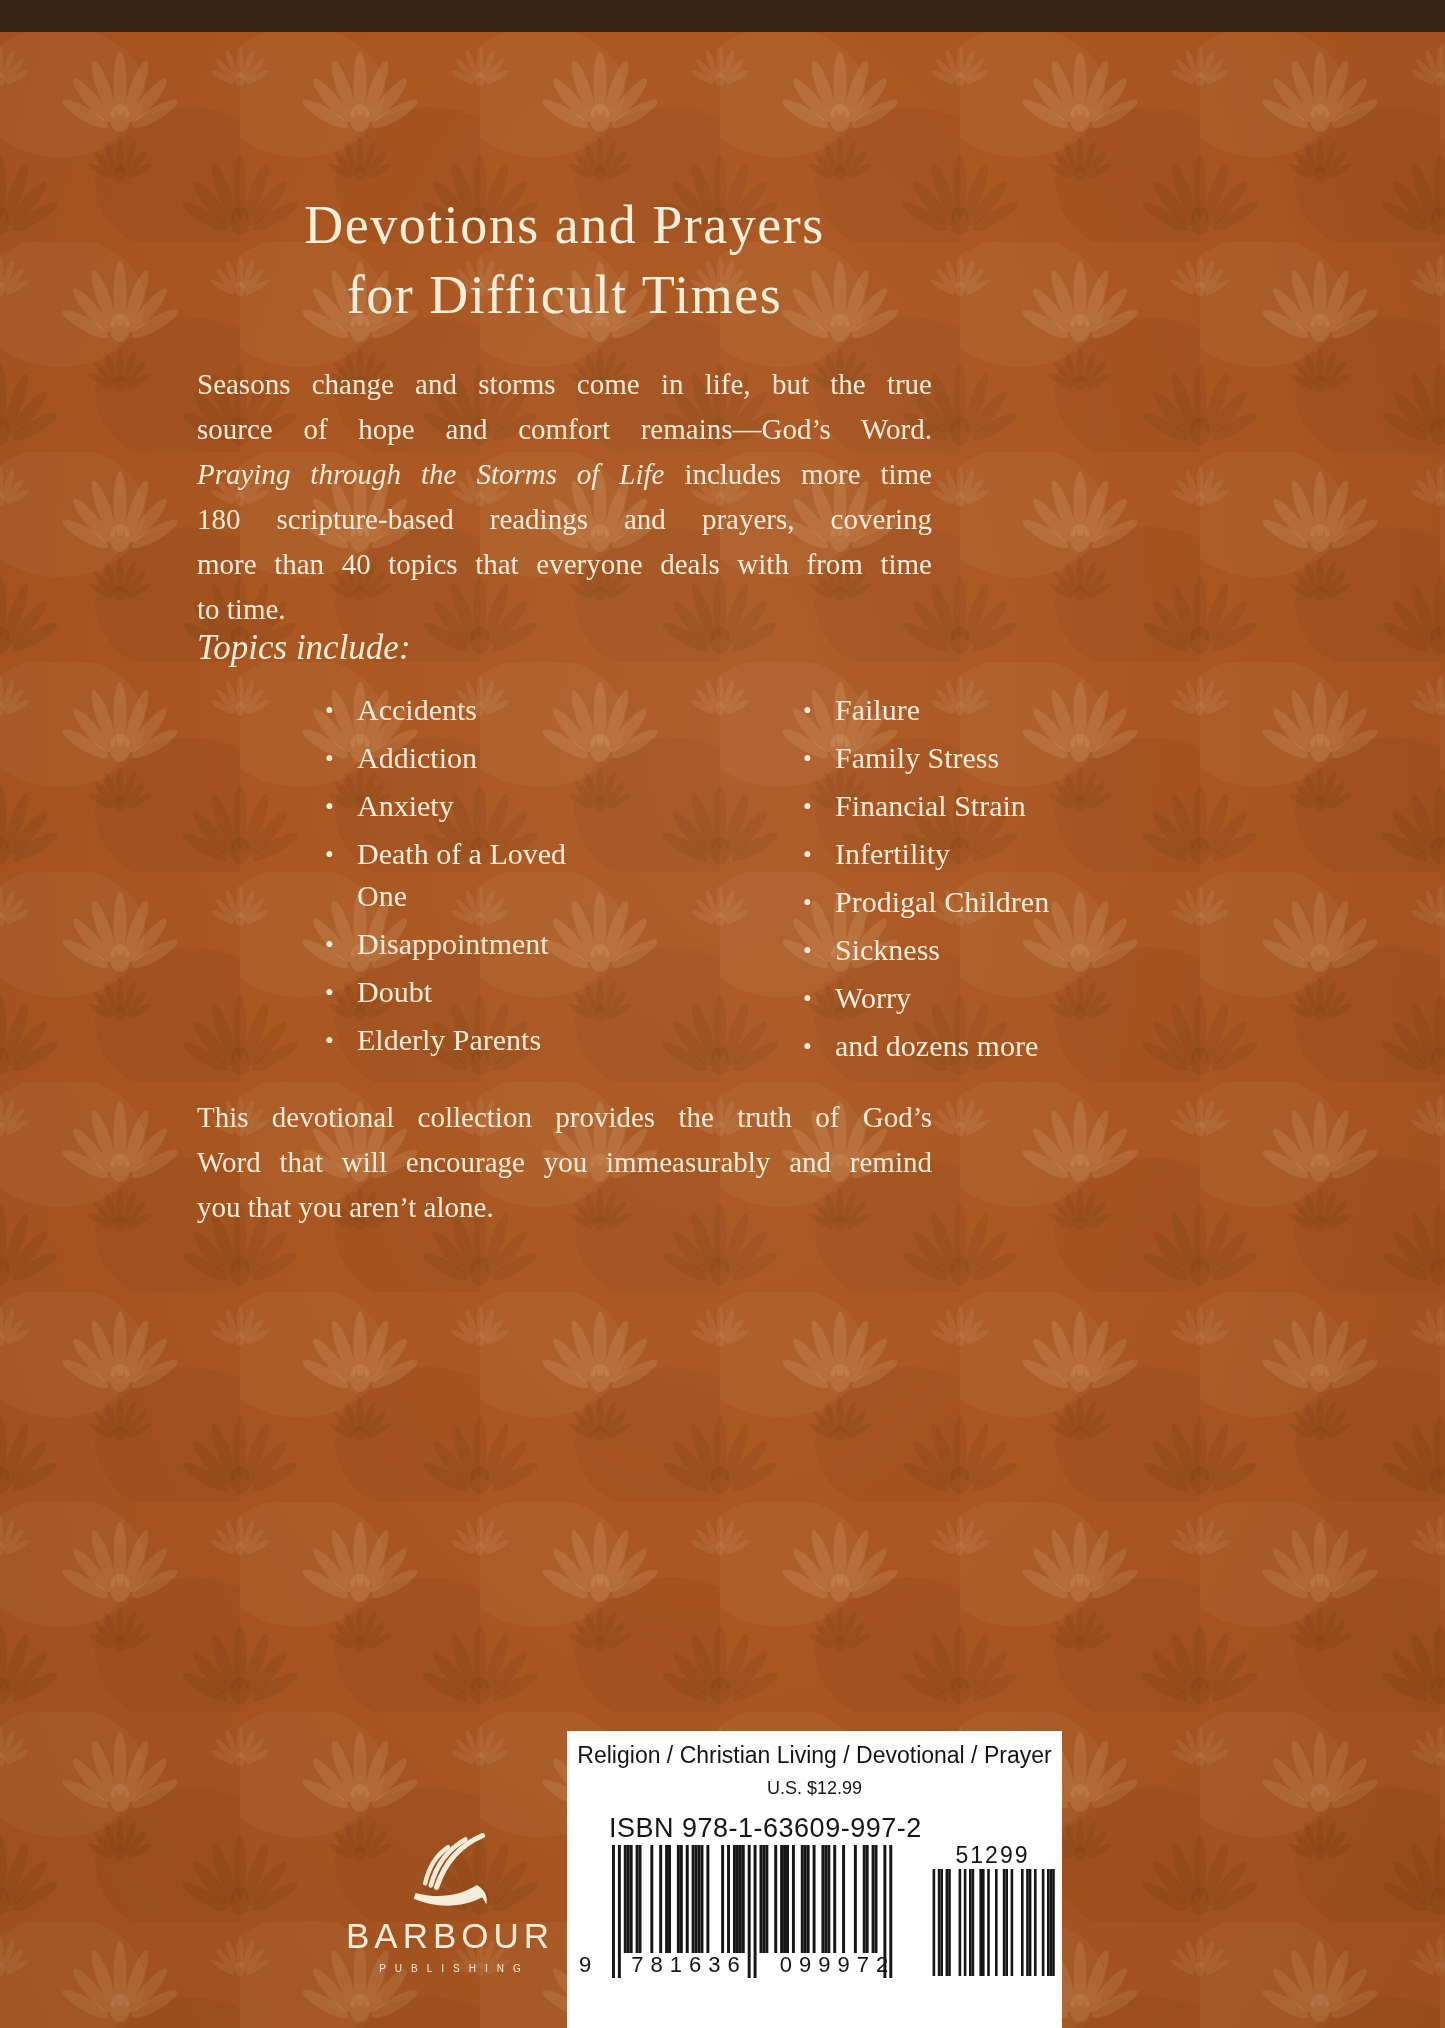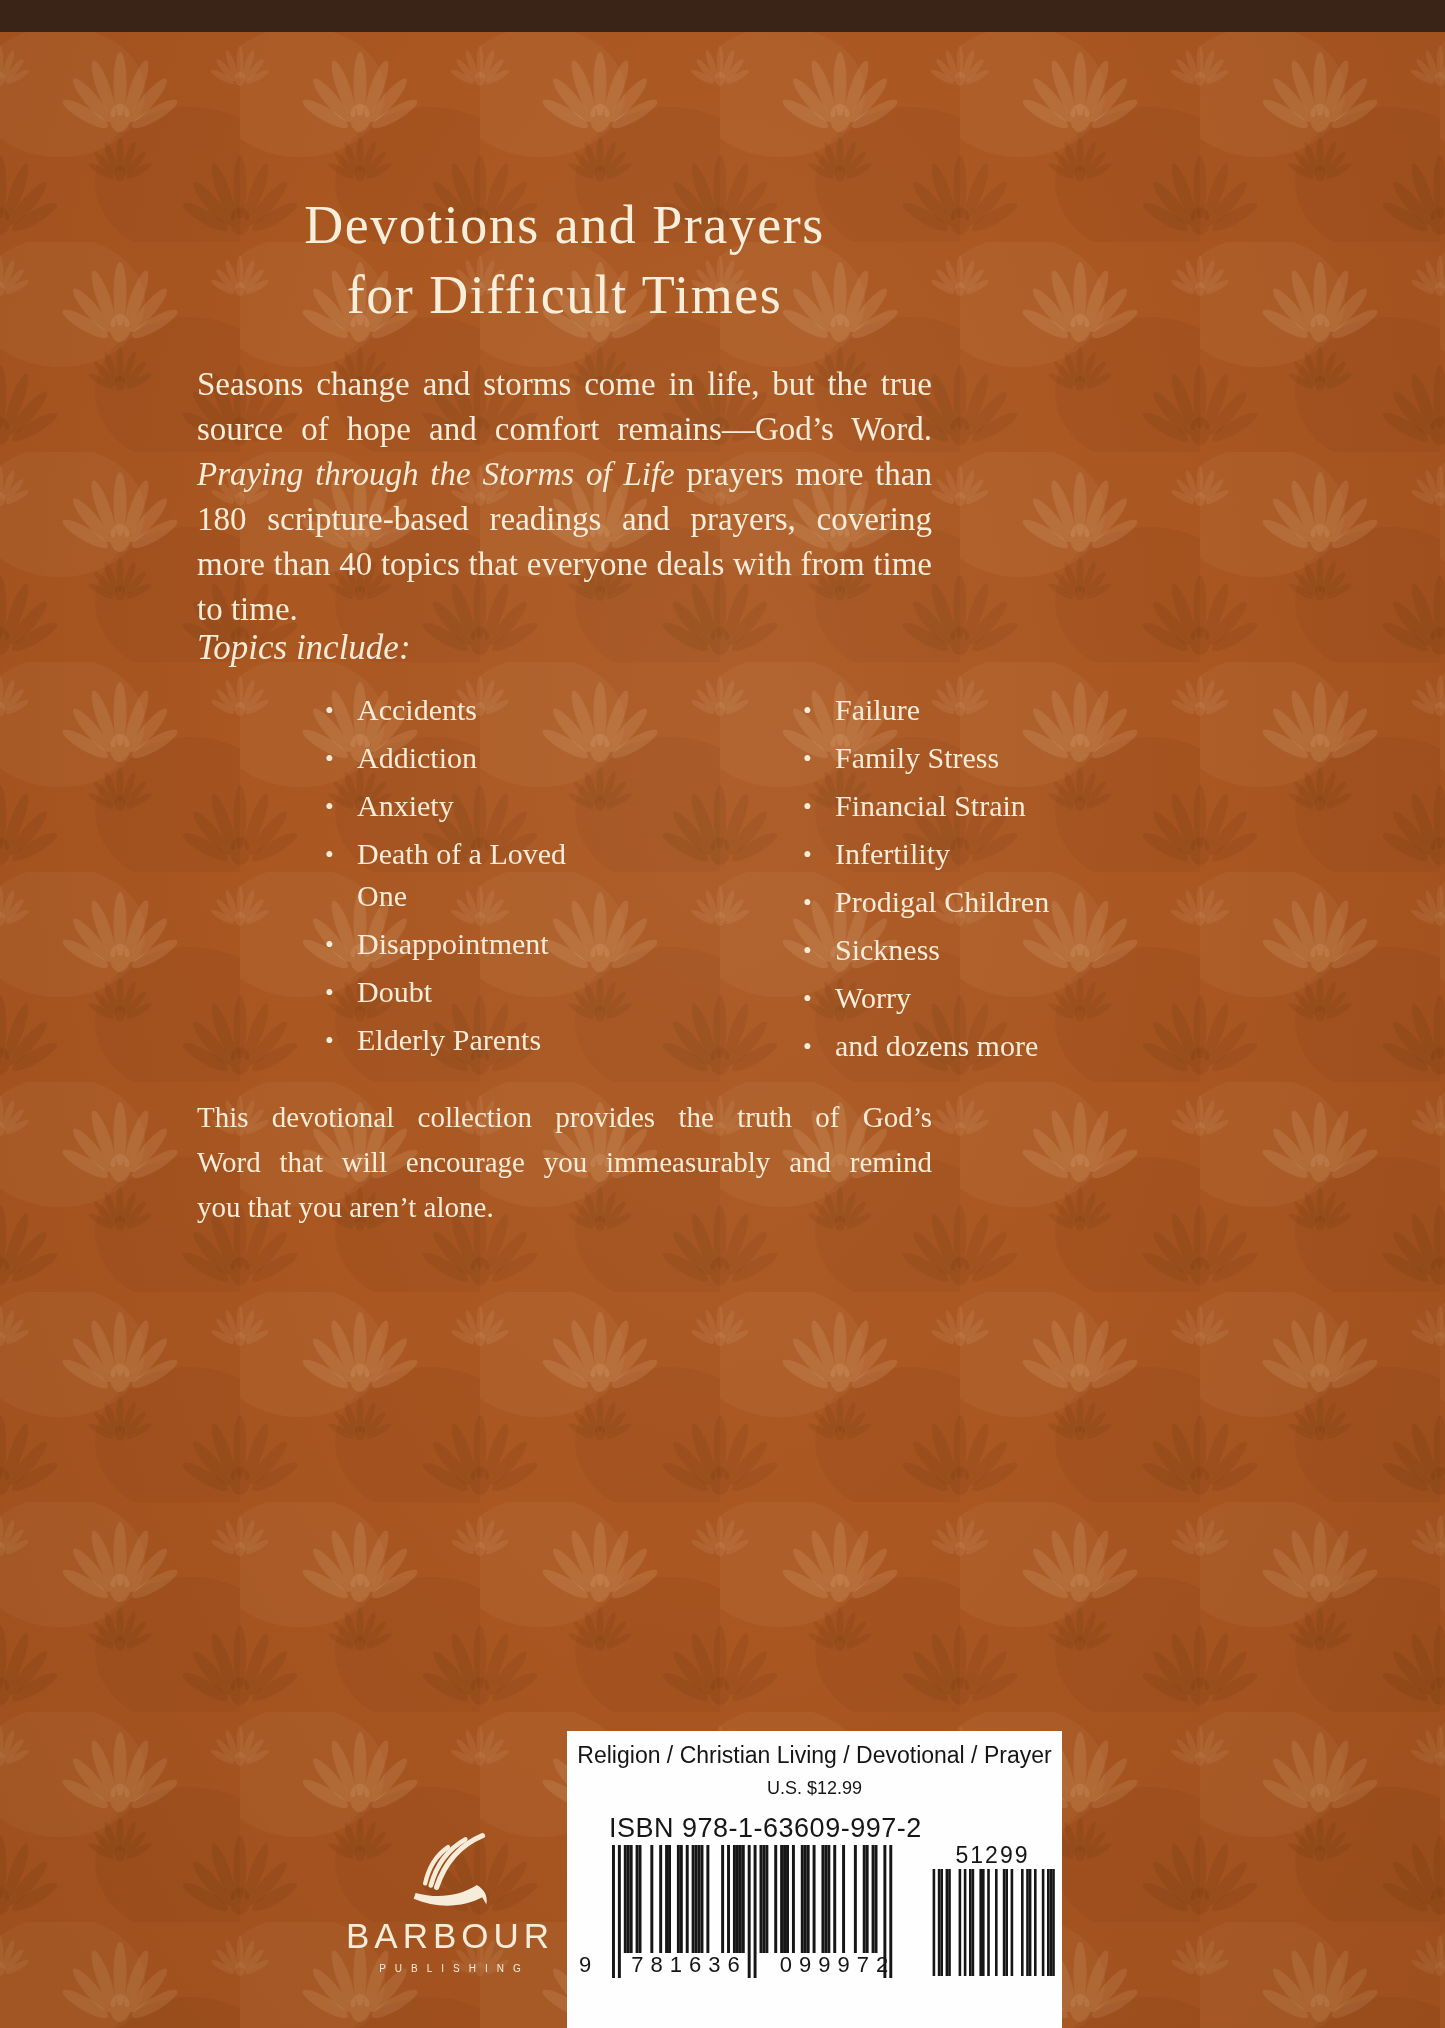--- a/index.html
+++ b/index.html
@@ -12,21 +12,21 @@
   .bg-svg{position:absolute;left:0;top:0;}
   .vignette{
     position:absolute;inset:0;pointer-events:none;
     background:radial-gradient(ellipse at 50% 35%, rgba(255,240,220,0.05) 0%, rgba(0,0,0,0) 45%, rgba(60,20,0,0.12) 100%);
   }
   .title{
     position:absolute;left:197px;top:158px;width:735px;
     text-align:center;font-size:54px;line-height:70px;letter-spacing:1.5px;
     color:#f7eedb;font-weight:400;
   }
-  .intro{position:absolute;left:197px;top:330px;width:735px;font-size:33px;line-height:45px;}
+  .intro{position:absolute;left:197px;top:330px;width:735px;font-size:29px;line-height:45px;}
   .outro{position:absolute;left:197px;top:1063px;width:735px;font-size:29px;line-height:45px;}
   .jline{text-align:justify;text-align-last:justify;}
   .jline.lastline{text-align-last:left;}
   .jline em{font-style:italic;}
   .topics-label{position:absolute;left:197px;top:596px;font-size:35px;font-style:italic;}
   ul.topics{position:absolute;list-style:none;margin:0;padding:0;font-size:30px;}
   ul.topics li{position:relative;line-height:42px;margin-bottom:6px;}
   ul.topics .bullet{position:absolute;left:-32px;top:1px;font-size:25px;}
   .topics-left{left:357px;top:657px;width:262px;}
   .topics-right{left:835px;top:657px;width:330px;}
@@ -84,21 +84,21 @@
   <div class="vignette"></div>
 
   <div class="title">
     <div>Devotions and Prayers</div>
     <div>for Difficult Times</div>
   </div>
 
   <div class="intro">
       <div class="jline"><span>Seasons change and storms come in life, but the true</span></div>
       <div class="jline"><span>source of hope and comfort remains—God’s Word.</span></div>
-      <div class="jline"><em>Praying through the Storms of Life</em><span> prayers more than</span></div>
+      <div class="jline"><em>Praying through the Storms of Life</em><span> includes more time</span></div>
       <div class="jline"><span>180 scripture-based readings and prayers, covering</span></div>
       <div class="jline"><span>more than 40 topics that everyone deals with from time</span></div>
       <div class="jline lastline"><span>to time.</span></div>
     </div>
 
   <div class="topics-label">Topics include:</div>
   <ul class="topics topics-left">
       <li><span class="bullet">•</span><span>Accidents</span></li>
       <li><span class="bullet">•</span><span>Addiction</span></li>
       <li><span class="bullet">•</span><span>Anxiety</span></li>

